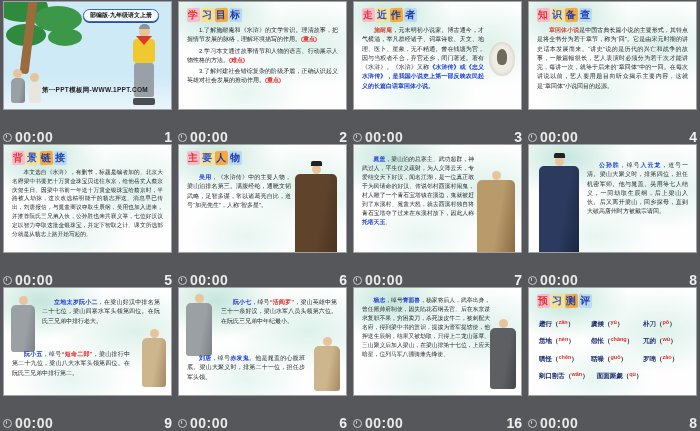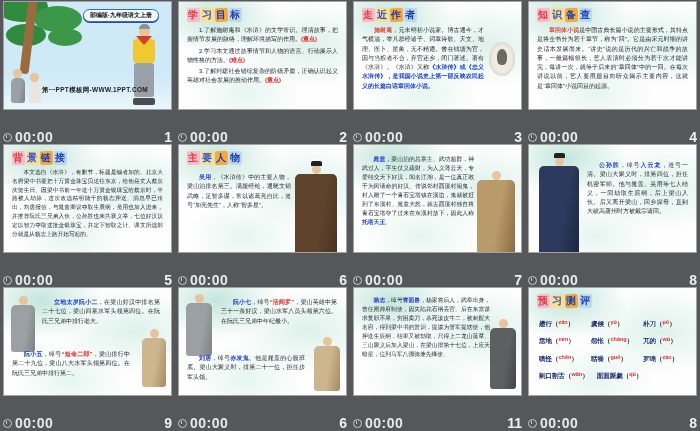--- a/index.html
+++ b/index.html
@@ -243,21 +243,21 @@
     <div class="thumb wash">
       <div class="fig" style="right:4px;bottom:6px;width:28px;height:70px;">
         <div class="fhead"></div>
           <div class="fbody robe-dark" style="width:26px;"></div>
       </div>
       <div class="bt ind" style="left:8px;width:128px;top:8px;font-size:5.8px;"><span class="blue">杨志</span><span>，绰号</span><span class="blue">青面兽</span><span>，杨家将后人，武举出身，曾任殿帅府制使，因失陷花石纲丢官。后在东京谋求复职不果，穷困卖刀，杀死泼皮牛二，被刺配大名府，得到梁中书的赏识，提拔为管军提辖使，他押送生辰纲，结果又被劫取，只得上二龙山落草。三山聚义后加入梁山，在梁山排第十七位，上应天暗星，位列马军八骠骑兼先锋使。</span></div>
     </div>
     <div class="caption">
       <span class="clock"></span>
       <span class="dur">00:00</span>
-      <span class="num">11</span>
+      <span class="num">16</span>
     </div>
   </div>
 
   <div class="cell">
     <div class="thumb wash">
       <div class="stitle"><span class="tc">预</span><span class="tc">习</span><span class="tc">测</span><span class="tc">评</span></div>
       <div class="bt" style="left:10px;right:6px;top:30px;">
         <div class="qrow">
           <span class="pitem" style="width:52px;"><span class="pw">趱行</span><span class="py">zǎn</span></span>
           <span class="pitem" style="width:52px;"><span class="pw">虞候</span><span class="py">yú</span></span>

